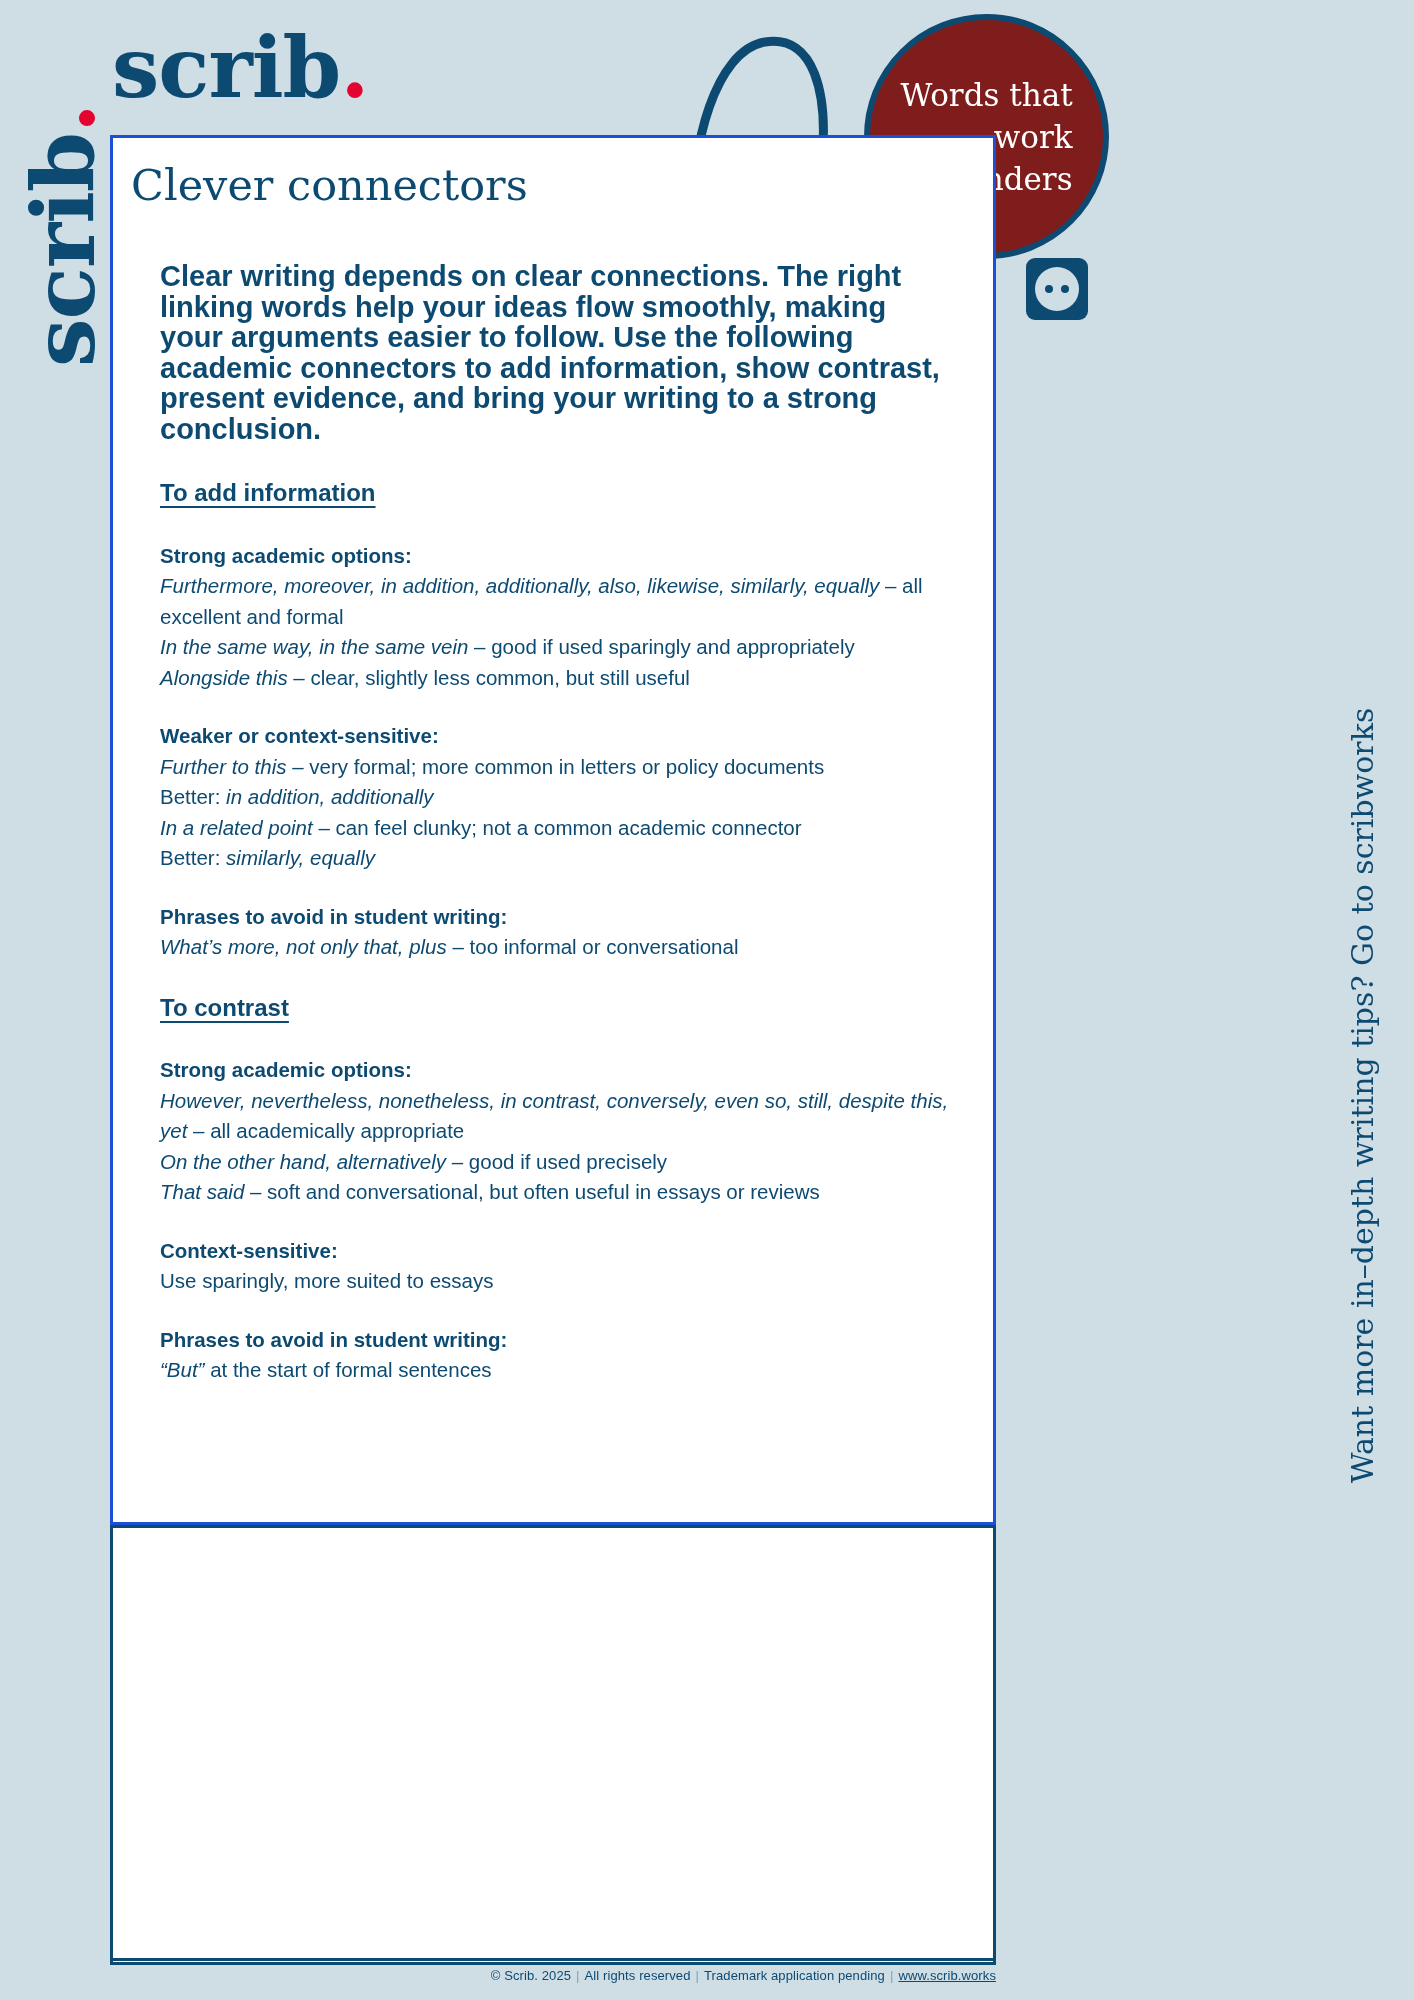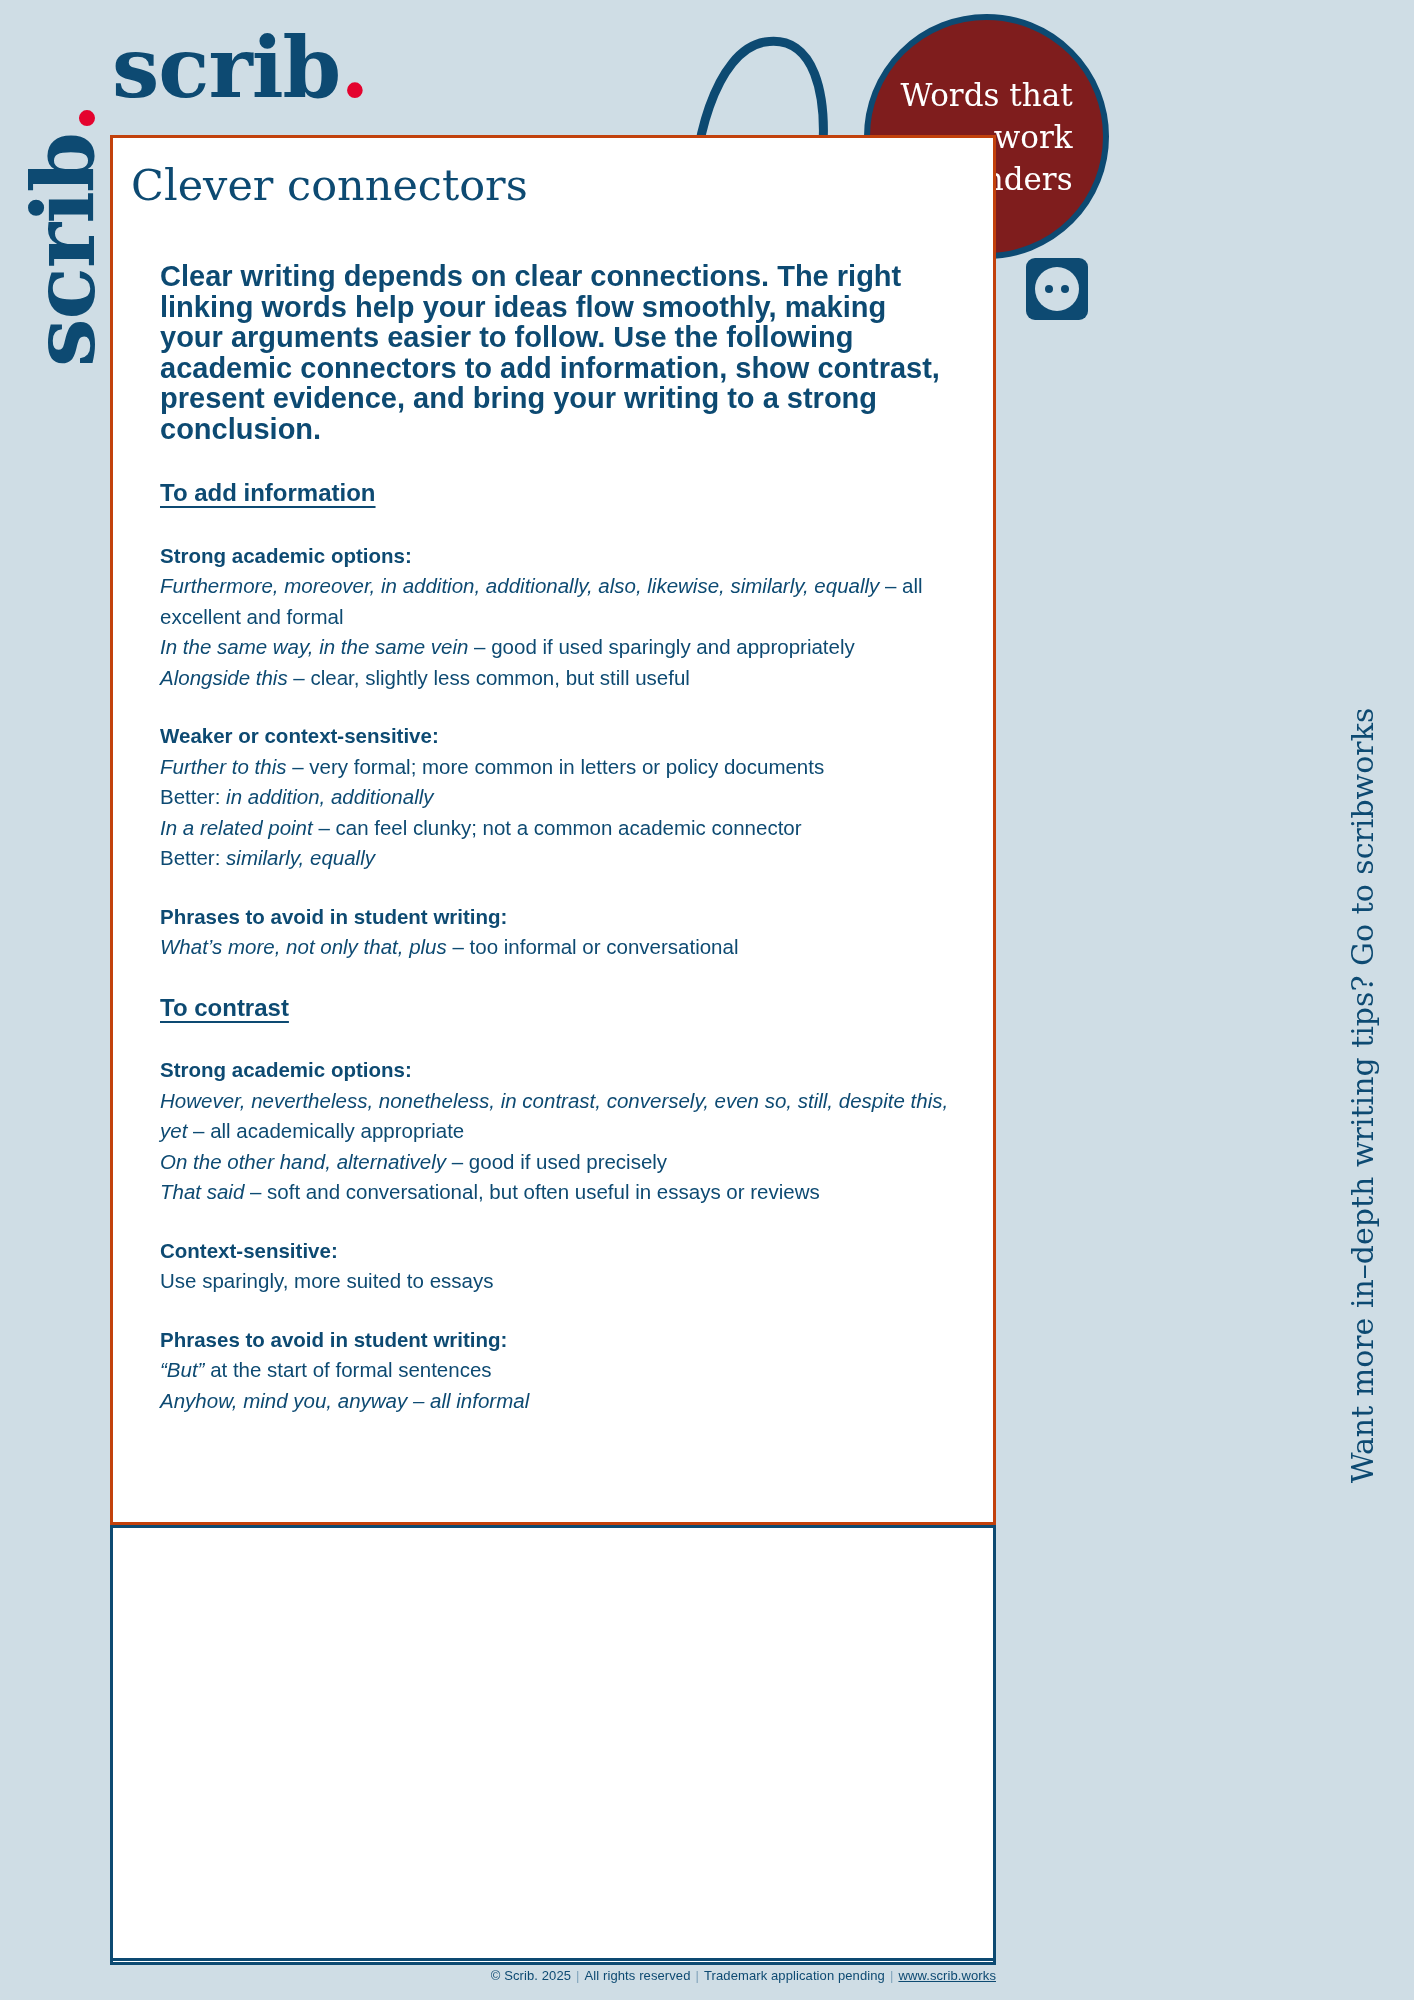--- a/index.html
+++ b/index.html
@@ -57,21 +57,21 @@
   .bits-mark .dot { color: #e4032e; }
 
   
   .card {
     position: absolute;
     left: 110px;
     top: 135px;
     width: 886px;
     height: 1390px;
     background: #ffffff;
-    border: 3px solid #c2410c;
+    border: 3px solid #1d4ed8;
     box-sizing: border-box;
   }
 
   .card-title {
     position: absolute;
     left: 18px;
     top: 22px;
     font-family: "DejaVu Serif", "Liberation Serif", serif;
     font-weight: 400;
     font-size: 43px;
@@ -304,21 +304,20 @@
         <div class="sub-head">Strong academic options:</div>
         <div class="line"><i>However, nevertheless, nonetheless, in contrast, conversely, even so, still, despite this, yet</i><span> – all academically appropriate</span></div>
         <div class="line"><i>On the other hand, alternatively</i><span> – good if used precisely</span></div>
         <div class="line"><i>That said</i><span> – soft and conversational, but often useful in essays or reviews</span></div>
         <div class="gap-sm"></div>
         <div class="sub-head">Context-sensitive:</div>
         <div class="line"><span> Use sparingly, more suited to essays</span></div>
         <div class="gap-sm"></div>
         <div class="sub-head">Phrases to avoid in student writing:</div>
         <div class="line"><i>“But”</i><span> at the start of formal sentences</span></div>
-        <div class="line"><i>Anyhow, mind you, anyway – all informal</i></div>
       </div>
   </div>
 </div>
 
 <div class="card-footer"></div>
 <div class="footer-rule"></div>
 
 <div class="footer-text">
   <span>© Scrib. 2025</span><span class="sep">|</span><span>All rights reserved</span><span class="sep">|</span><span>Trademark application pending</span><span class="sep">|</span><span class="url">www.scrib.works</span>
 </div>

